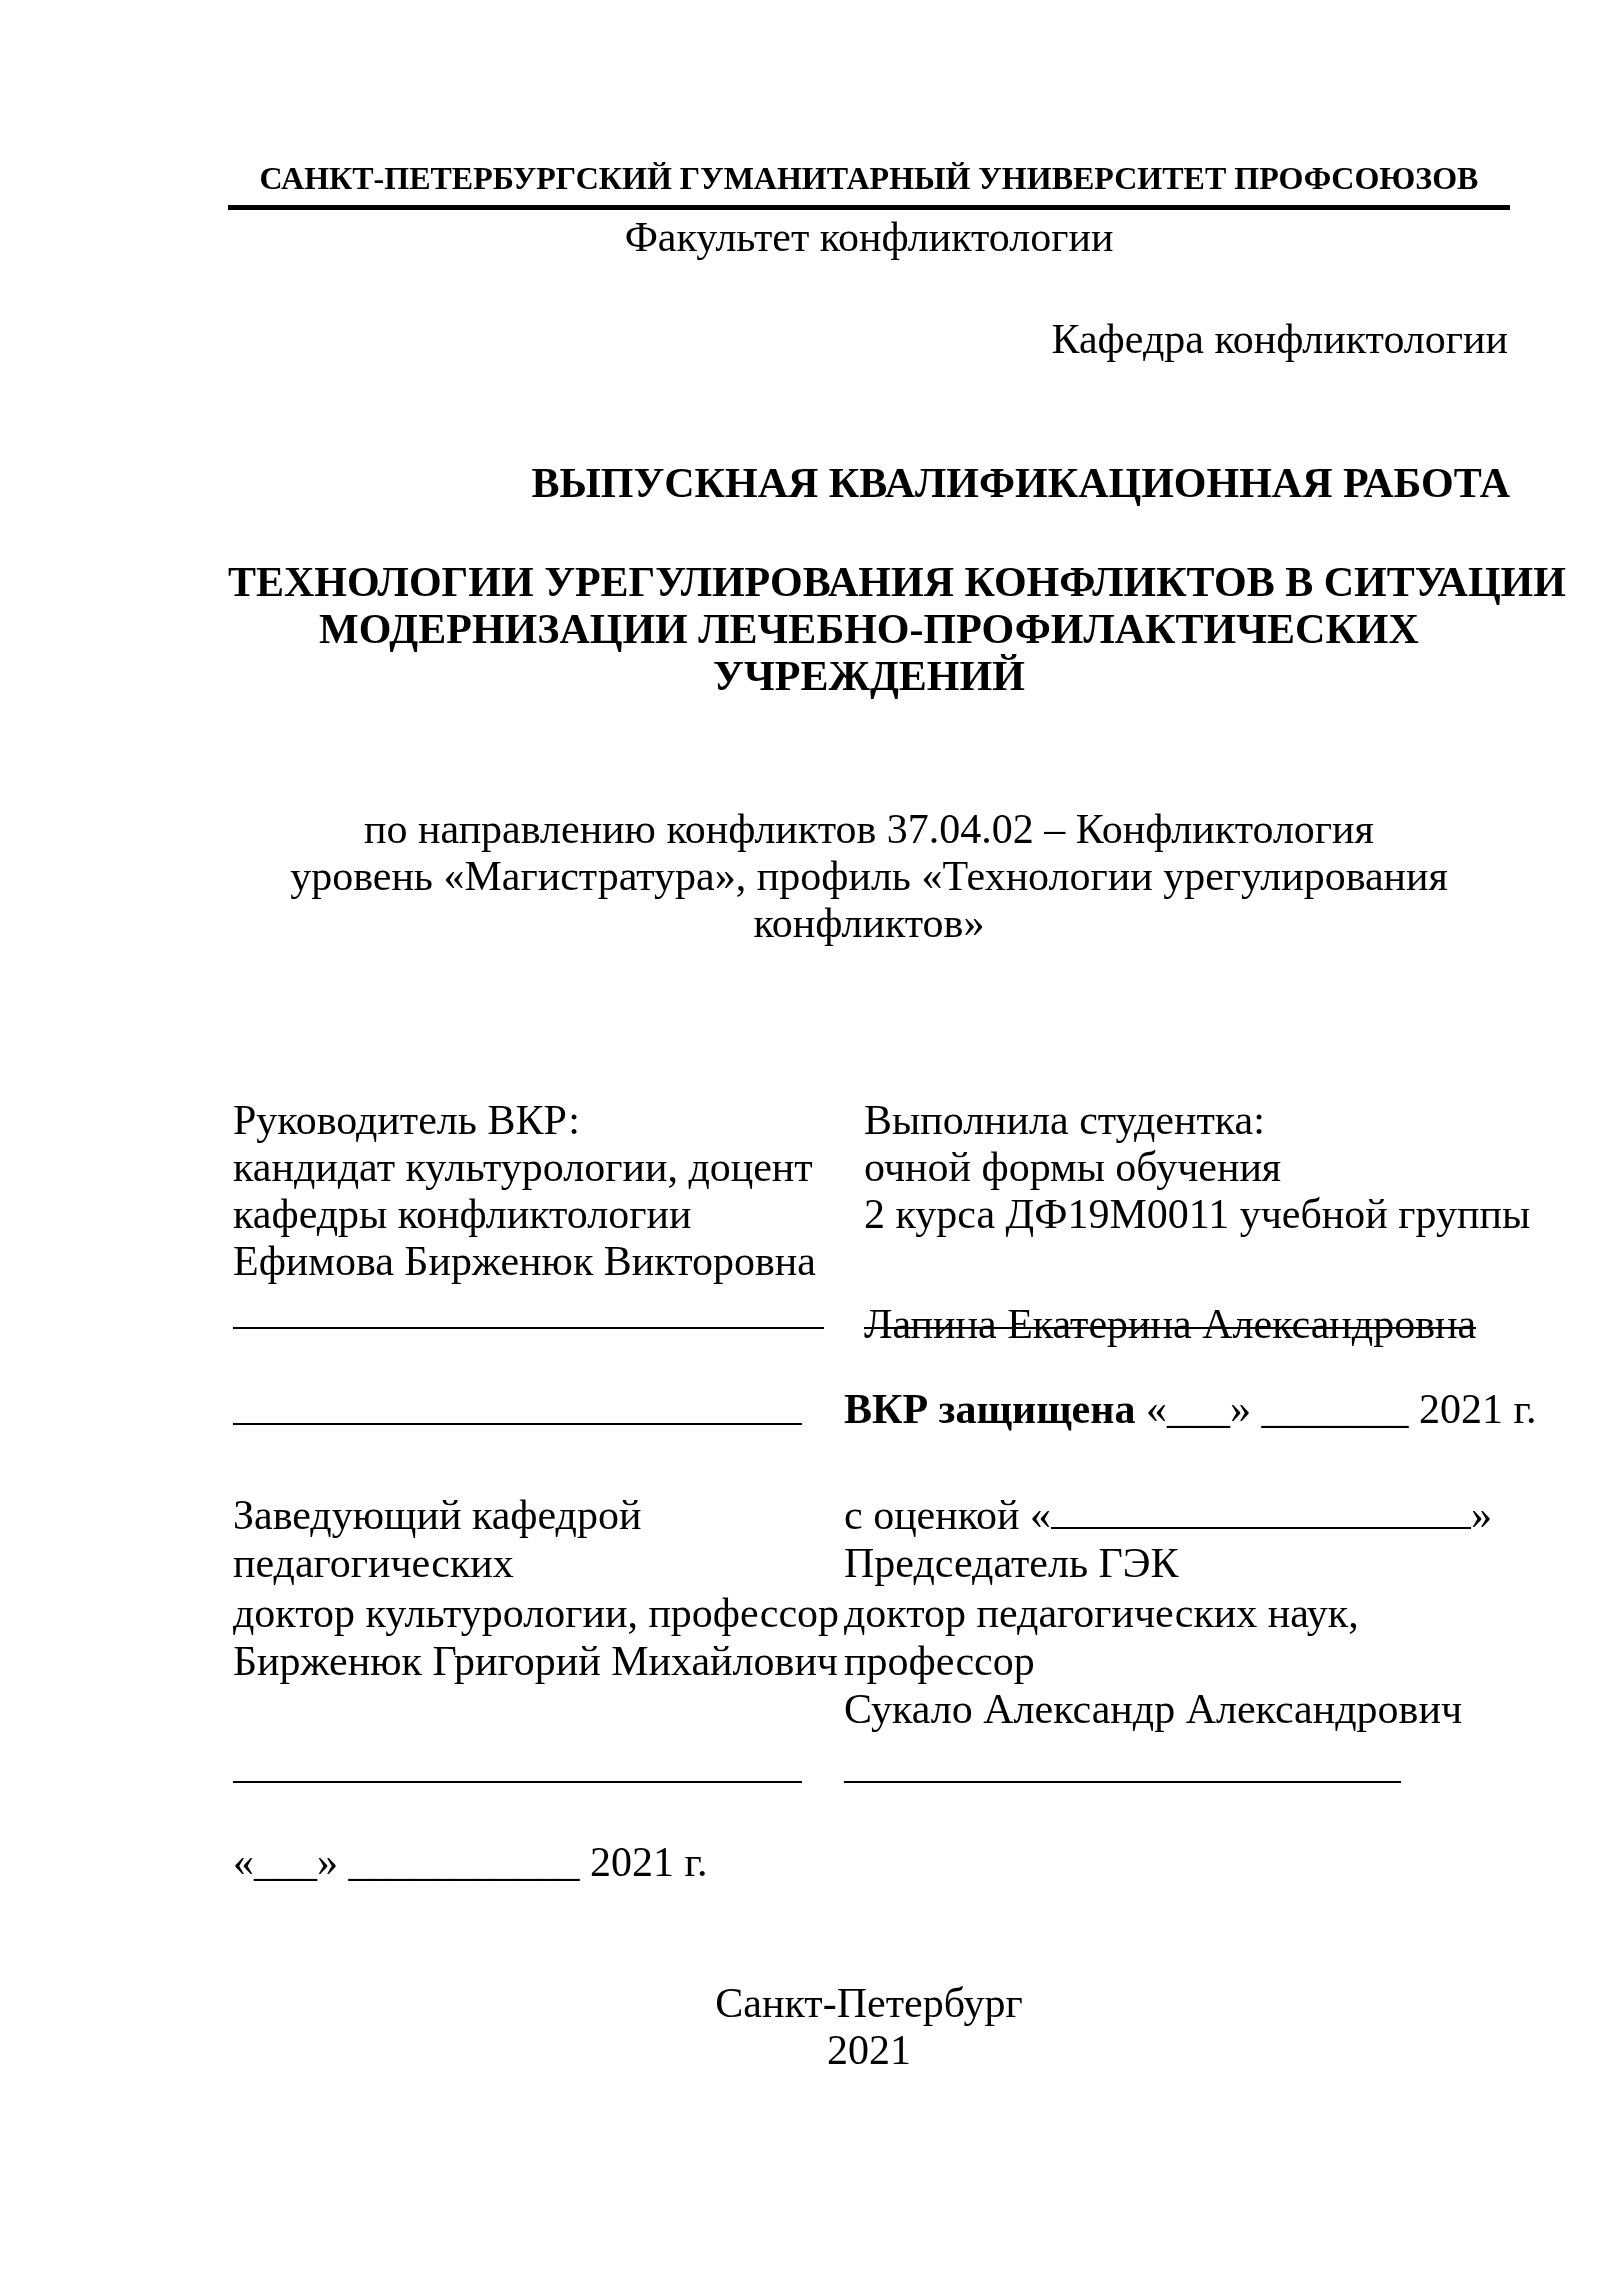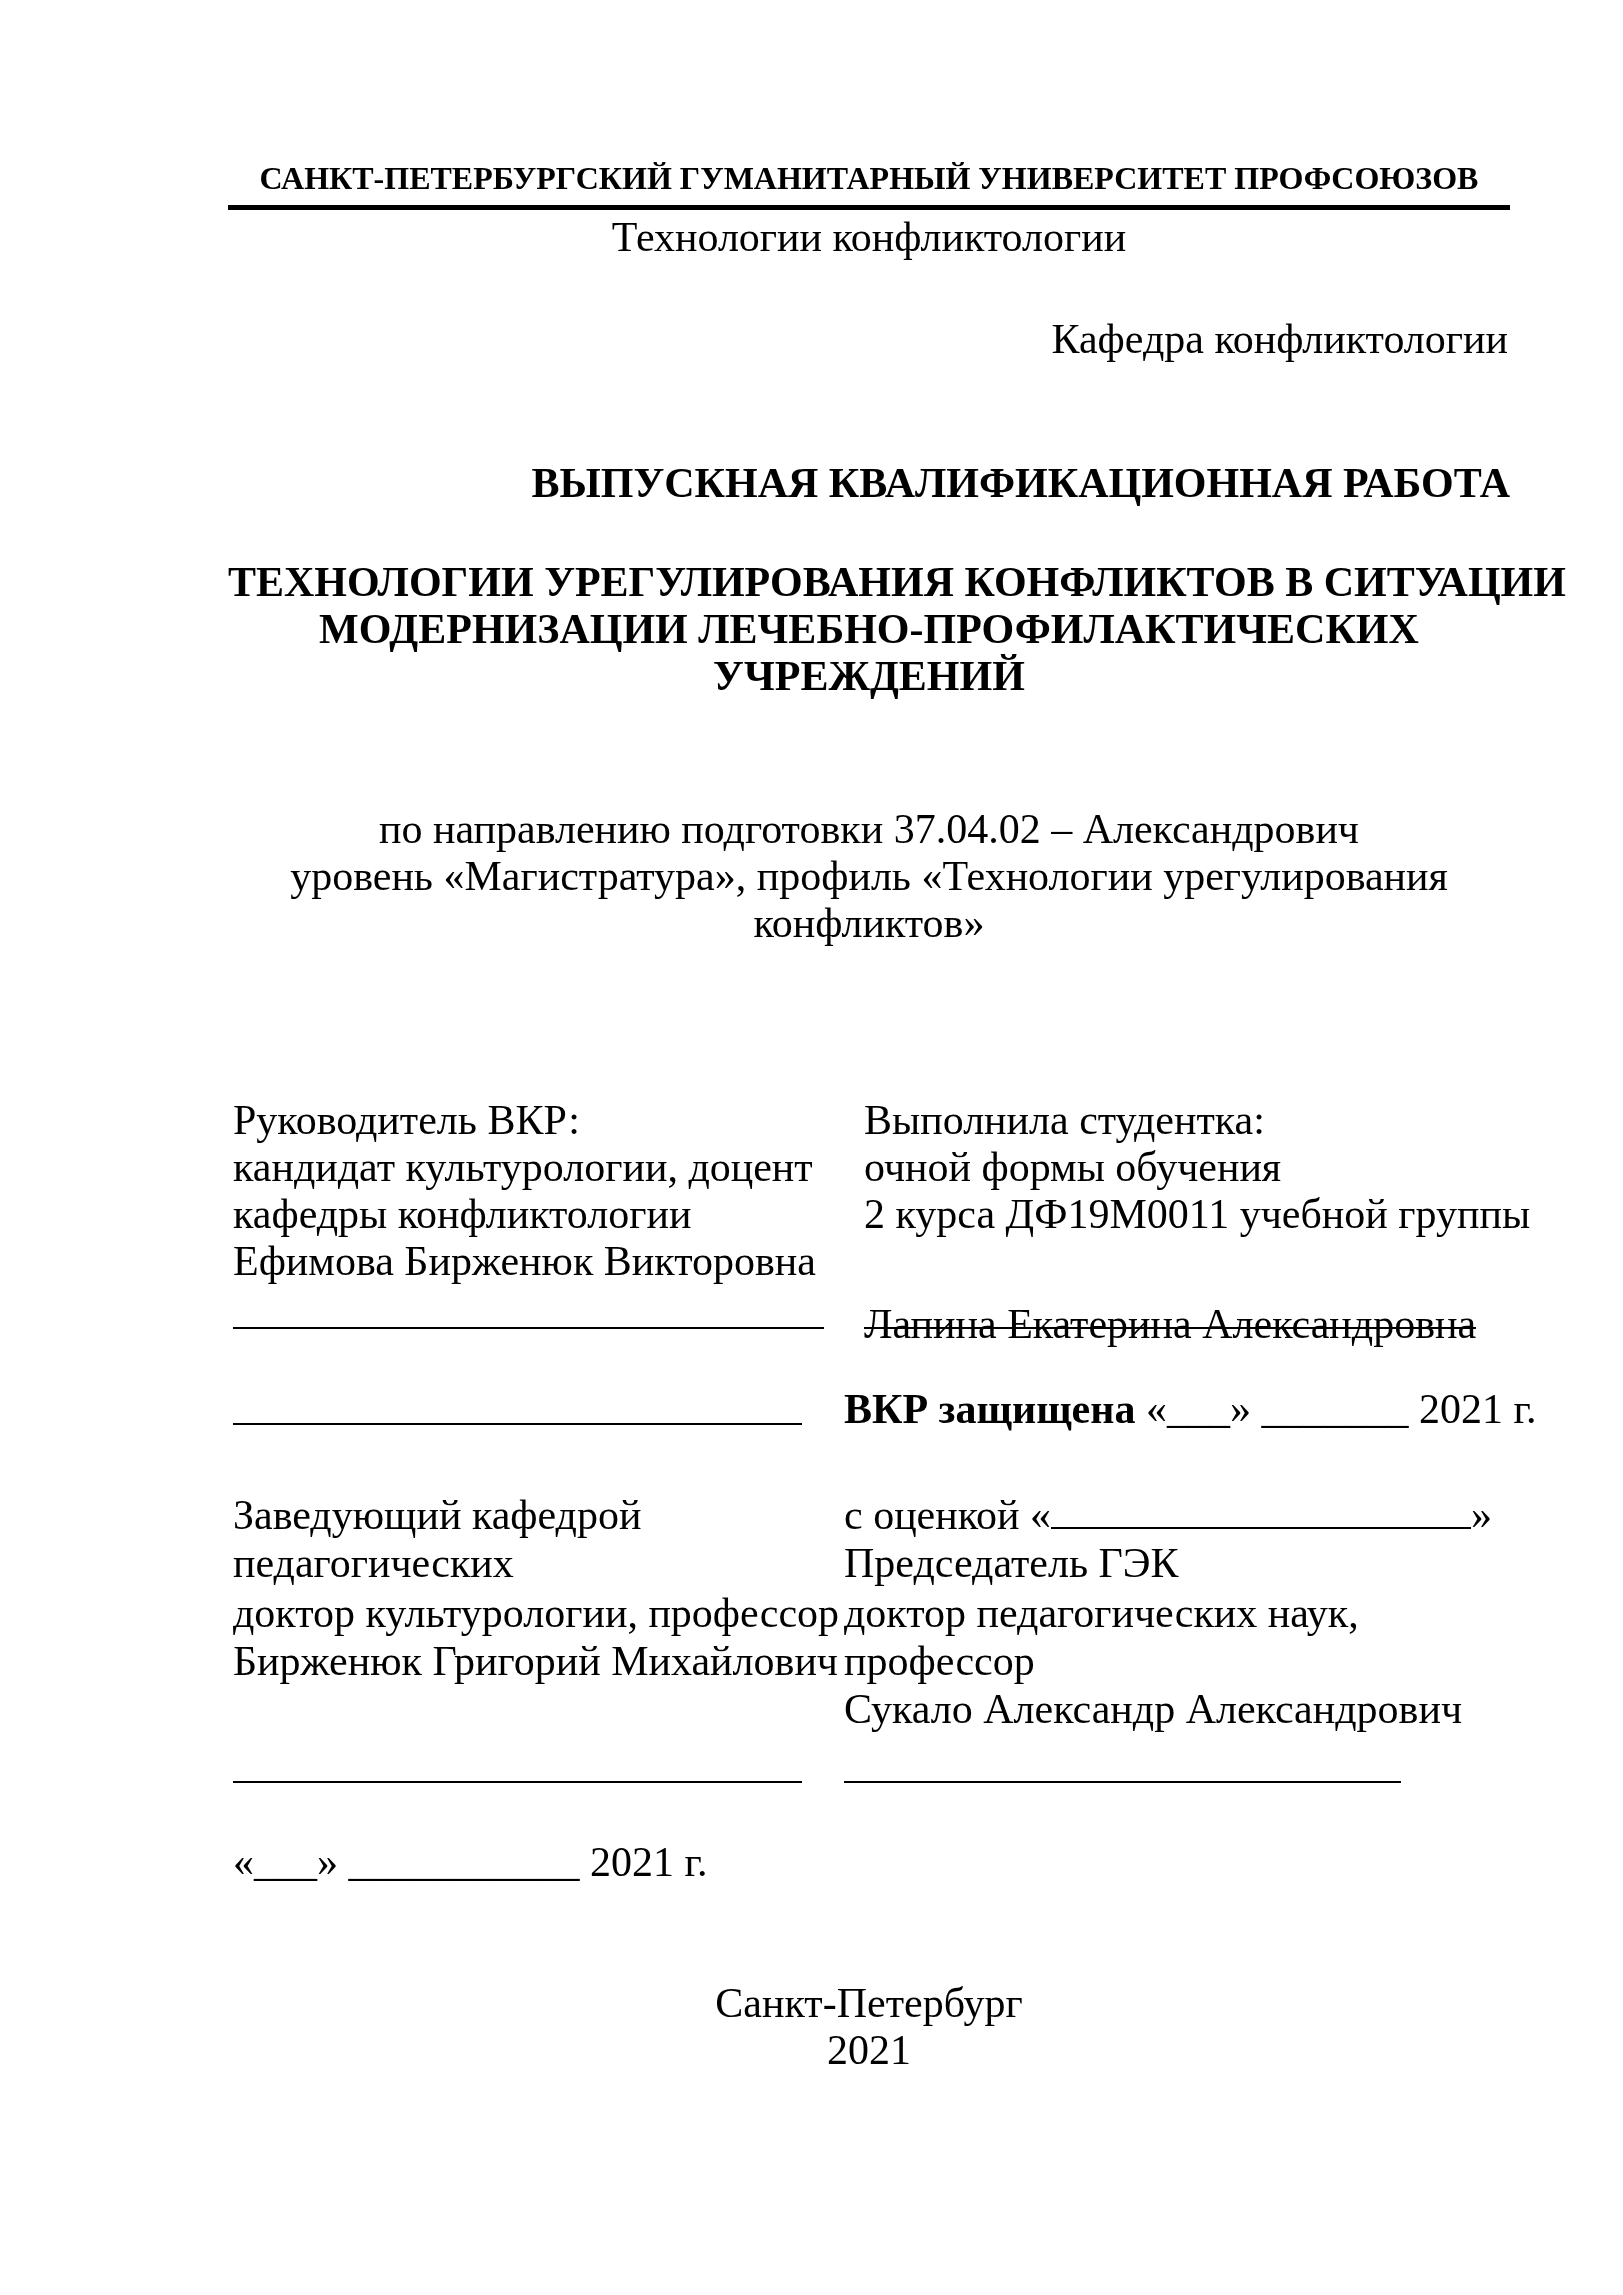--- a/index.html
+++ b/index.html
@@ -14,30 +14,30 @@
   .col-left { left: 233px; }
   .col-right { left: 864px; }
   .col-right2 { left: 844px; }
   .sigline { position: absolute; height: 2.4px; background: #000000; }
 </style>
 </head>
 <body>
 
 <div class="abs header">САНКТ-ПЕТЕРБУРГСКИЙ ГУМАНИТАРНЫЙ УНИВЕРСИТЕТ ПРОФСОЮЗОВ</div>
 <div class="rule"></div>
-<div class="abs t14 center" style="left:228px; width:1282px; top:214px;">Технологии конфликтологии</div>
+<div class="abs t14 center" style="left:228px; width:1282px; top:214px;">Факультет конфликтологии</div>
 <div class="abs t14" style="right:115px; top:316px; text-align:right;">Кафедра конфликтологии</div>
 
 <div class="abs t14 bold center" style="left:228px; width:1282px; top:460px;text-align:right;">ВЫПУСКНАЯ КВАЛИФИКАЦИОННАЯ РАБОТА</div>
 
 <div class="abs t14 bold center" style="left:228px; width:1282px; top:559px;">ТЕХНОЛОГИИ УРЕГУЛИРОВАНИЯ КОНФЛИКТОВ В СИТУАЦИИ</div>
 <div class="abs t14 bold center" style="left:228px; width:1282px; top:606px;">МОДЕРНИЗАЦИИ ЛЕЧЕБНО-ПРОФИЛАКТИЧЕСКИХ</div>
 <div class="abs t14 bold center" style="left:228px; width:1282px; top:653px;">УЧРЕЖДЕНИЙ</div>
 
-<div class="abs t14 center" style="left:228px; width:1282px; top:806px;">по направлению подготовки 37.04.02 – Александрович</div>
+<div class="abs t14 center" style="left:228px; width:1282px; top:806px;">по направлению конфликтов 37.04.02 – Конфликтология</div>
 <div class="abs t14 center" style="left:228px; width:1282px; top:853px;">уровень «Магистратура», профиль «Технологии урегулирования</div>
 <div class="abs t14 center" style="left:228px; width:1282px; top:900px;">конфликтов»</div>
 
 <div class="abs t14 col-left" style="top:1097px;">Руководитель ВКР:</div>
 <div class="abs t14 col-left" style="top:1144px;">кандидат культурологии, доцент</div>
 <div class="abs t14 col-left" style="top:1191px;">кафедры конфликтологии</div>
 <div class="abs t14 col-left" style="top:1238px;">Ефимова Бирженюк Викторовна</div>
 <div class="sigline" style="left:233px; width:591px; top:1327px;"></div>
 
 <div class="abs t14 col-right" style="top:1097px;">Выполнила студентка:</div>

